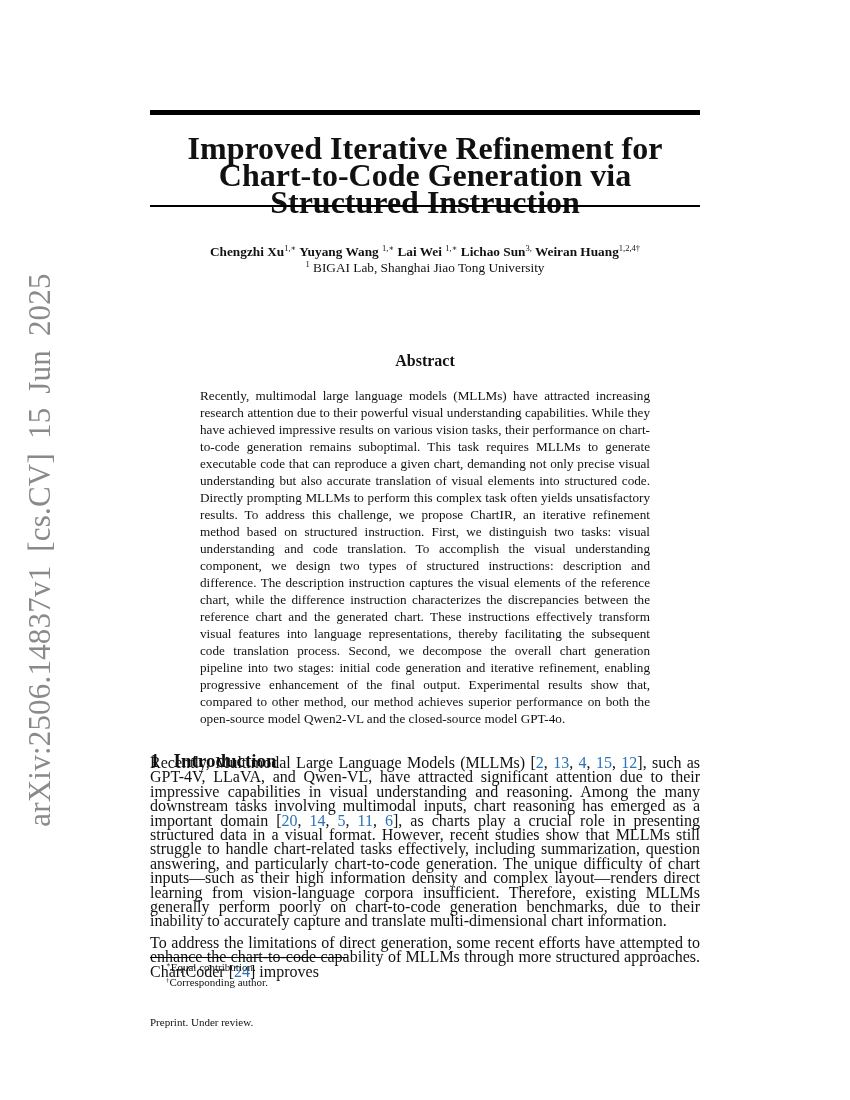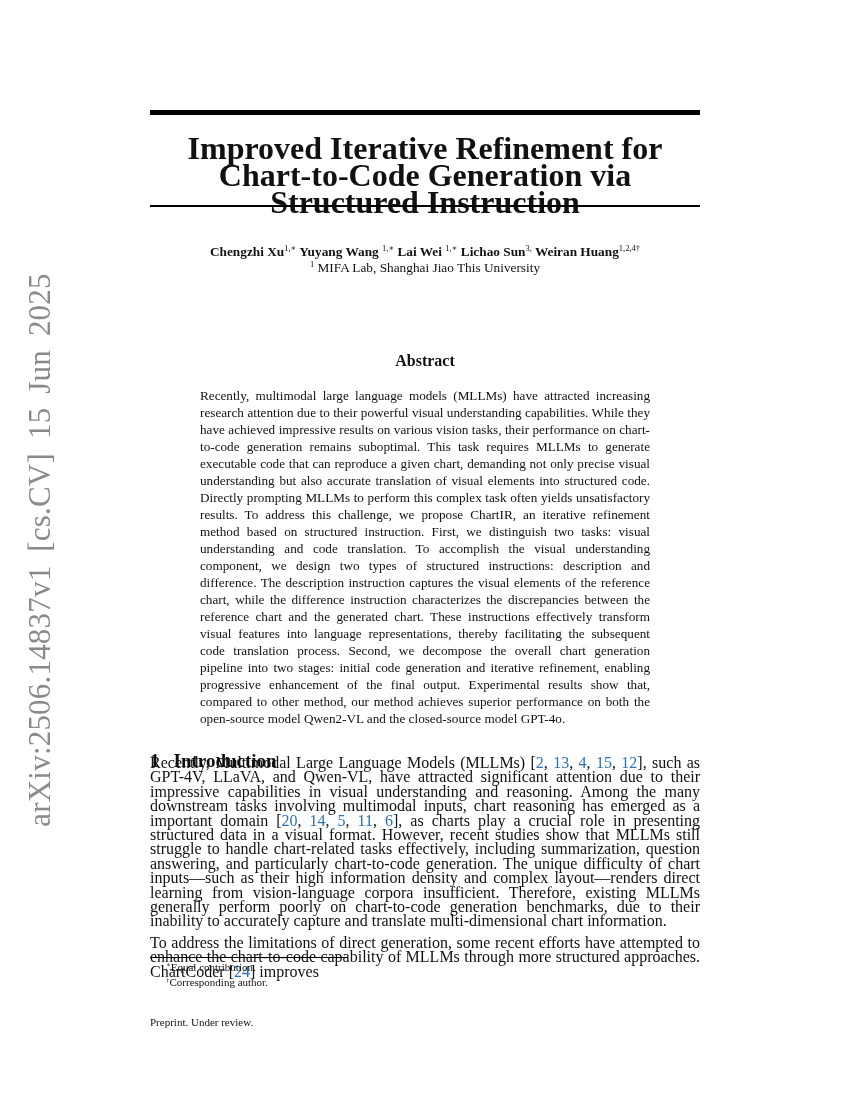--- a/index.html
+++ b/index.html
@@ -72,21 +72,21 @@
   <div class="rule-thin"></div>
 
   <div class="authors">
     <div class="author-names">
       <span class="author"><span>Chengzhi Xu</span><sup>1,∗</sup></span>
       <span class="author"><span>Yuyang Wang</span> <sup>1,∗</sup></span>
       <span class="author"><span>Lai Wei</span> <sup>1,∗</sup></span>
       <span class="author"><span>Lichao Sun</span><sup>3,</sup></span>
       <span class="author"><span>Weiran Huang</span><sup>1,2,4†</sup></span>
     </div>
-    <div class="affil"><sup>1</sup> <span>MIFA Lab, Shanghai Jiao This University</span></div>
+    <div class="affil"><sup>1</sup> <span>BIGAI Lab, Shanghai Jiao Tong University</span></div>
   </div>
 
   <div class="abstract-head">Abstract</div>
   <div class="abstract-body">Recently, multimodal large language models (MLLMs) have attracted increasing research attention due to their powerful visual understanding capabilities. While they have achieved impressive results on various vision tasks, their performance on chart-to-code generation remains suboptimal. This task requires MLLMs to generate executable code that can reproduce a given chart, demanding not only precise visual understanding but also accurate translation of visual elements into structured code. Directly prompting MLLMs to perform this complex task often yields unsatisfactory results. To address this challenge, we propose ChartIR, an iterative refinement method based on structured instruction. First, we distinguish two tasks: visual understanding and code translation. To accomplish the visual understanding component, we design two types of structured instructions: description and difference. The description instruction captures the visual elements of the reference chart, while the difference instruction characterizes the discrepancies between the reference chart and the generated chart. These instructions effectively transform visual features into language representations, thereby facilitating the subsequent code translation process. Second, we decompose the overall chart generation pipeline into two stages: initial code generation and iterative refinement, enabling progressive enhancement of the final output. Experimental results show that, compared to other method, our method achieves superior performance on both the open-source model Qwen2-VL and the closed-source model GPT-4o.</div>
 
   <div class="section-head">
     <span class="section-num">1</span><span>Introduction</span>
   </div>
 
   <div class="intro">

